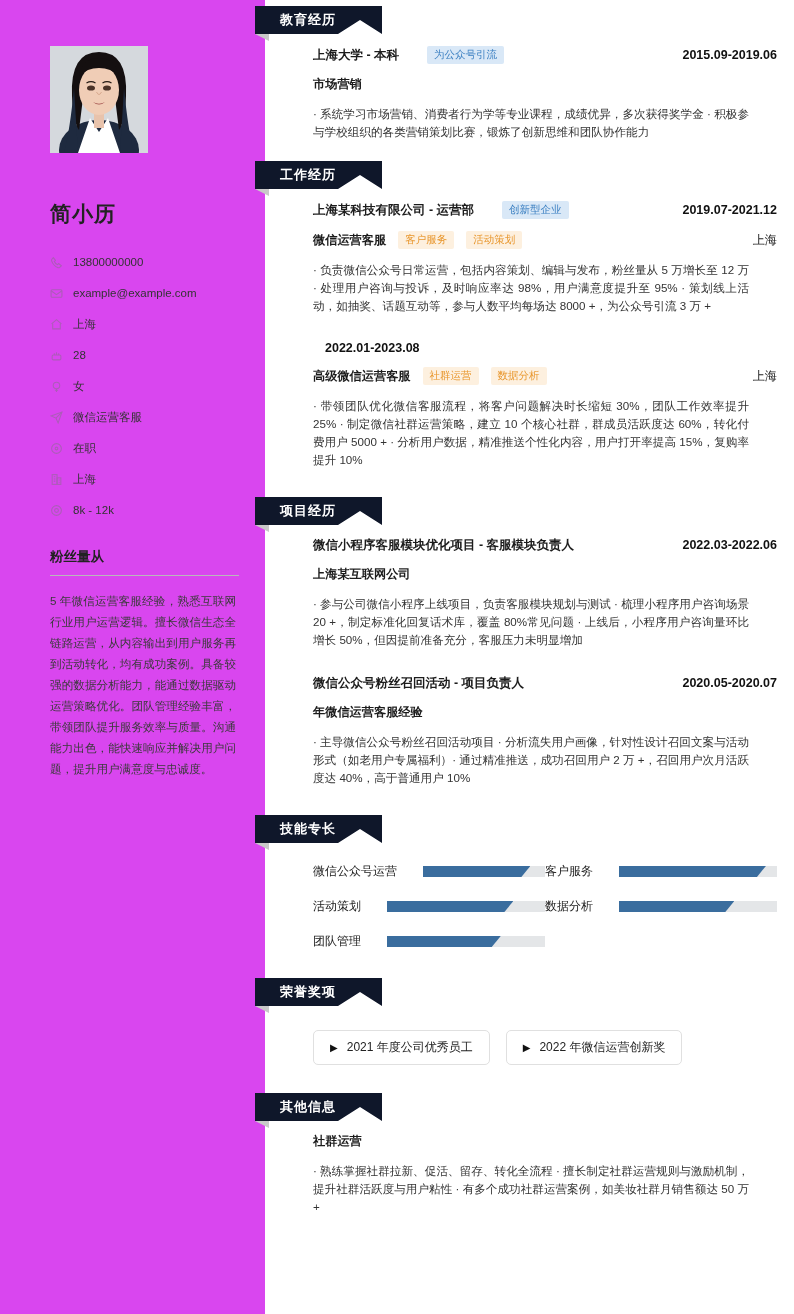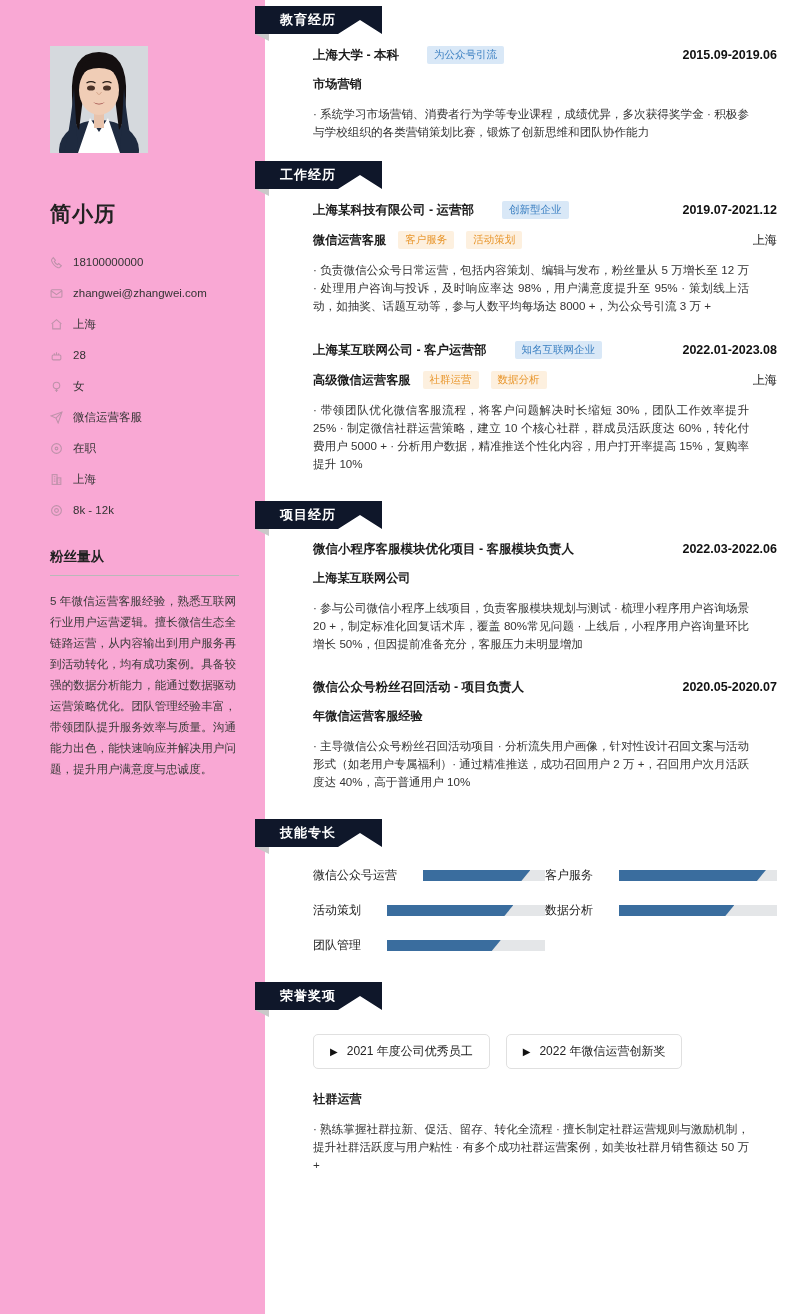--- a/index.html
+++ b/index.html
@@ -7,21 +7,21 @@
     width: 794px; height: 1314px;
     font-family: "Liberation Sans", "DejaVu Sans", sans-serif;
     background: #ffffff;
     overflow: hidden;
   }
   .page { position: relative; width: 794px; height: 1314px; display:flex; background:#fff; }
 
   
   .sidebar {
     width: 265px; min-width:265px; height: 1314px;
-    background: #f9a8d4;
+    background: #d946ef;
     padding: 46px 26px 0 50px;
   }
   .photo-wrap { width: 98px; height: 107px; overflow:hidden; background:#d9dde2; }
   .photo-svg { display:block; width:98px; height:107px; }
 
   .name {
     margin-top: 47px;
     font-size: 21px; font-weight: bold; color:#222; letter-spacing:1px;
   }
 
@@ -162,30 +162,30 @@
 
     <div class="name">简小历</div>
 
     <div class="contact-list">
       <div class="contact-item">
         <span class="ico">
             <svg viewBox="0 0 24 24" fill="none" stroke="#777" stroke-width="2">
               <path d="M6 3l4 5-2 2a12 12 0 006 6l2-2 5 4-3 3a3 3 0 01-3 .5A20 20 0 013 9 3 3 0 013.5 6z"></path>
             </svg>
           </span>
-        <span class="contact-txt">18100000000</span>
+        <span class="contact-txt">13800000000</span>
       </div>
       <div class="contact-item">
         <span class="ico">
             <svg viewBox="0 0 24 24" fill="none" stroke="#777" stroke-width="2">
               <rect x="2" y="5" width="20" height="14" rx="2"></rect>
               <path d="M2 7l10 7 10-7"></path>
             </svg>
           </span>
-        <span class="contact-txt">zhangwei@zhangwei.com</span>
+        <span class="contact-txt">example@example.com</span>
       </div>
       <div class="contact-item">
         <span class="ico">
             <svg viewBox="0 0 24 24" fill="none" stroke="#777" stroke-width="2">
               <path d="M3 11l9-8 9 8"></path>
               <path d="M5 10v10h14V10"></path>
             </svg>
           </span>
         <span class="contact-txt">上海</span>
       </div>
@@ -296,24 +296,20 @@
           </div>
           <div class="right">上海</div>
         </div>
         <div class="entry-desc">· 负责微信公众号日常运营，包括内容策划、编辑与发布，粉丝量从 5 万增长至 12 万 · 处理用户咨询与投诉，及时响应率达 98%，用户满意度提升至 95% · 策划线上活动，如抽奖、话题互动等，参与人数平均每场达 8000 +，为公众号引流 3 万 +</div>
       </div>
 
       <div class="entry-gap"></div>
 
       <div class="entry">
         <div class="entry-head">
-          <div class="left">
-            <span>上海某互联网公司 - 客户运营部</span>
-            <span class="tag blue">知名互联网企业</span>
-          </div>
           <div class="right">2022.01-2023.08</div>
         </div>
         <div class="entry-sub">
           <div class="left">
             <span>高级微信运营客服</span>
             <span class="tag orange">社群运营</span>
             <span class="tag orange">数据分析</span>
           </div>
           <div class="right">上海</div>
         </div>
@@ -410,20 +406,24 @@
         <div class="honor-chip">
           <span class="tri">▶</span>
           <span>2022 年微信运营创新奖</span>
         </div>
       </div>
     </section>
 
     <div class="sec-gap"></div>
 
     <section class="section">
+      <div class="banner-row">
+        <div class="banner">其他信息</div>
+        <div class="banner-shadow"></div>
+      </div>
       <div class="entry">
         <div class="entry-major">社群运营</div>
         <div class="entry-desc">· 熟练掌握社群拉新、促活、留存、转化全流程 · 擅长制定社群运营规则与激励机制，提升社群活跃度与用户粘性 · 有多个成功社群运营案例，如美妆社群月销售额达 50 万 +</div>
       </div>
     </section>
 
   </main>
 </div>
 
 </body></html>

